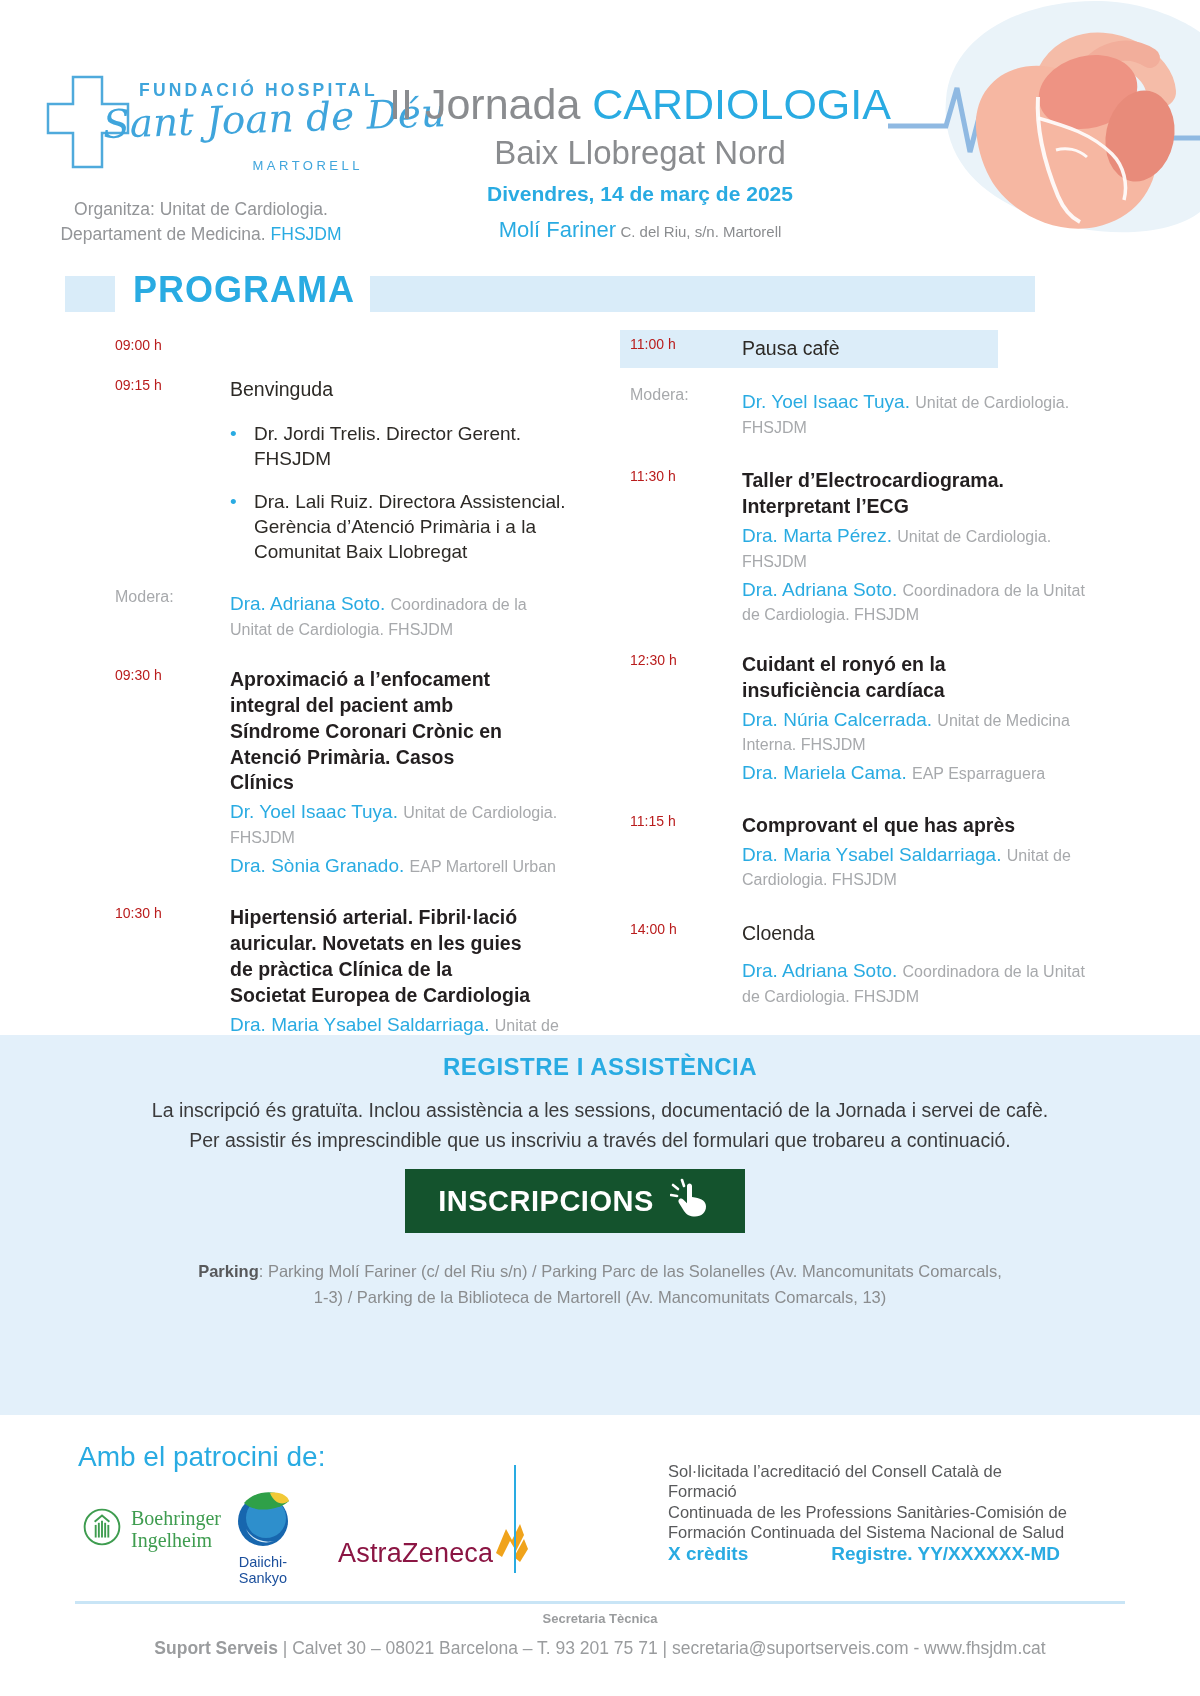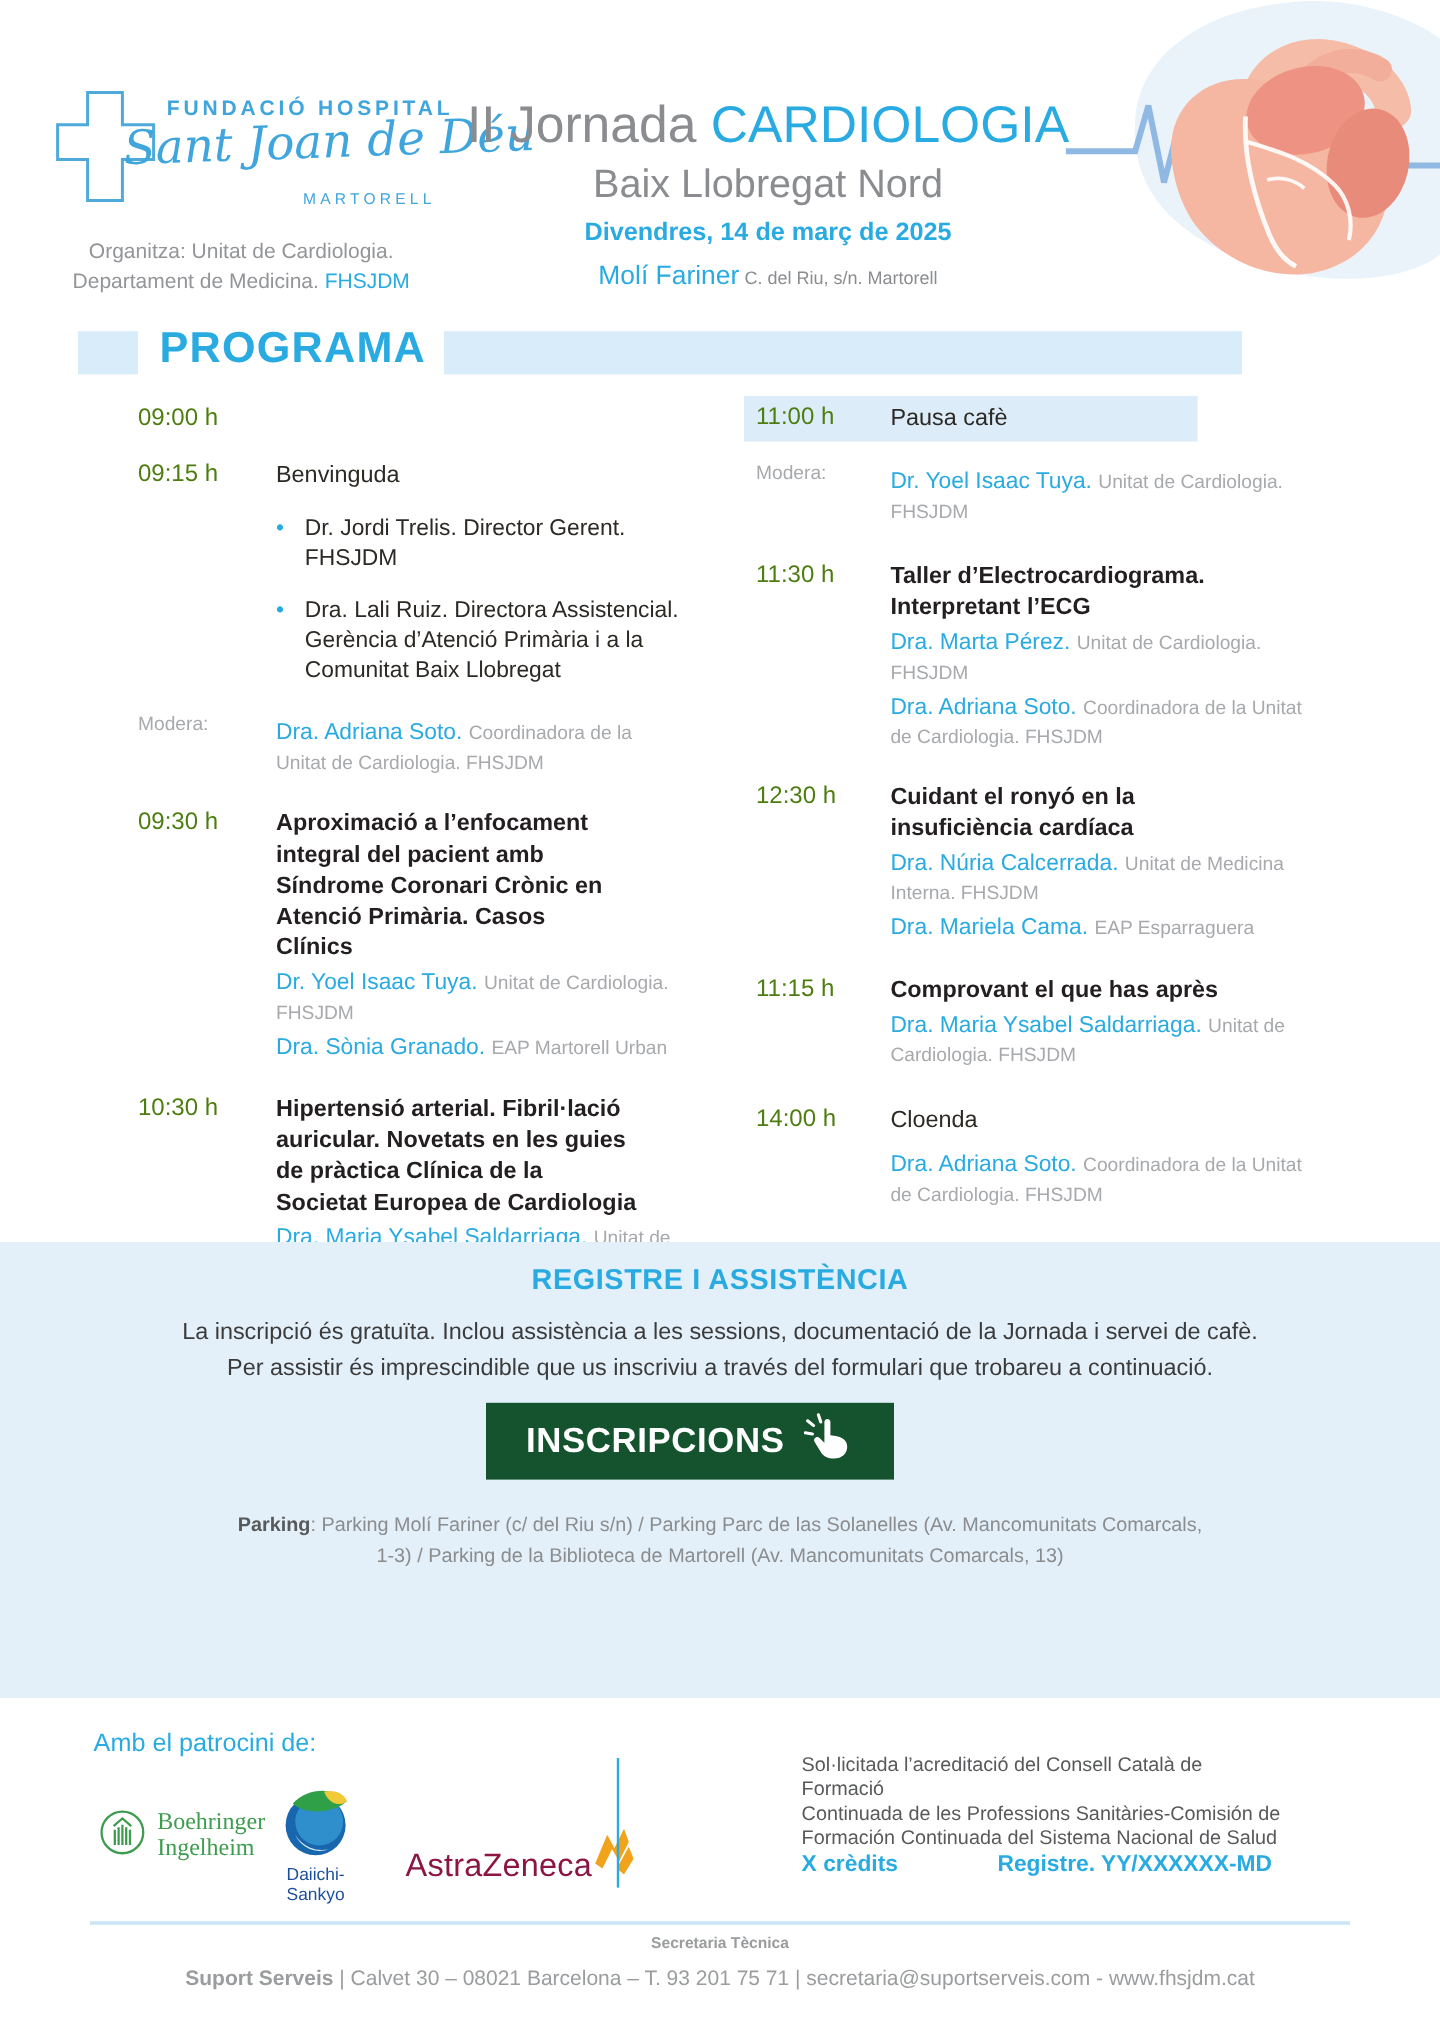--- a/index.html
+++ b/index.html
@@ -34,21 +34,21 @@
   .bar-left{left:65px;width:50px;}
   .bar-right{left:370px;width:665px;}
   .programa{position:absolute;left:133px;top:269px;font-size:36px;font-weight:700;
             color:#29ABE2;letter-spacing:1px;}
 
   
   .col{position:absolute;}
   .col-left{left:115px;top:337px;width:455px;}
   .col-right{left:630px;top:330px;width:462px;}
   .prog-item{display:flex;}
-  .time{flex:0 0 115px;font-size:20px;color:#4d7c0f;}
+  .time{flex:0 0 115px;font-size:14px;color:#b91c1c;}
   .col-right .time{flex:0 0 112px;}
   .content{flex:1;min-width:0;}
   .ptitle{font-size:19.5px;line-height:1.33;color:#2D2A26;white-space:pre-line;}
   .ptitle.bold{font-weight:700;color:#231F20;}
   .speaker{margin:4px 0 3px;font-size:19px;line-height:1.3;}
   .speaker .name{color:#29ABE2;}
   .speaker .desc{color:#A7A9AC;font-size:16px;}
   .mlabel{font-size:16px;color:#A7A9AC;}
   .band{background:#DCEDF9;width:378px;box-sizing:border-box;padding:6px 0 6px 10px;margin-left:-10px;}
   .bullets{margin-top:10px;}
@@ -65,22 +65,22 @@
   .reg-intro{margin-top:14px;font-size:19.5px;color:#3B3B3C;line-height:1.55;white-space:pre-line;}
   .cta{width:340px;height:64px;margin:14px 0 0 405px;background:#14532d;color:#fff;
        display:flex;align-items:center;justify-content:center;gap:16px;
        font-size:29px;font-weight:700;letter-spacing:.5px;cursor:pointer;}
   .parking{margin:26px auto 0;width:900px;font-size:16.5px;color:#8A8C8E;
            line-height:1.55;white-space:pre-line;}
   .parking b{color:#58595B;white-space:normal;}
 
   
   .sponsors{position:absolute;left:0;top:1415px;width:1200px;height:186px;}
-  .sponsors-heading{position:absolute;left:78px;top:26px;font-size:21px;color:#29ABE2;}
-  .bi-logo{position:absolute;left:82px;top:92px;display:flex;gap:9px;}
+  .sponsors-heading{position:absolute;left:78px;top:26px;font-size:28px;color:#29ABE2;}
+  .bi-logo{position:absolute;left:82px;top:92px;display:flex;align-items:center;gap:9px;}
   .bi-text{font-family:"Liberation Serif",serif;color:#3E9C4F;font-size:20px;line-height:1.12;}
   .ds-logo{position:absolute;left:228px;top:70px;width:70px;text-align:center;}
   .ds-text{font-size:14.5px;color:#1B4F9C;margin-top:1px;}
   .az-logo{position:absolute;left:338px;top:106px;display:flex;align-items:flex-end;}
   .az-text{font-size:27px;color:#8B1543;letter-spacing:.2px;}
   .divider{position:absolute;left:514px;top:50px;width:2px;height:108px;background:#29ABE2;}
   .accreditation{position:absolute;left:668px;top:46px;width:400px;font-size:16.5px;
                  line-height:1.24;color:#58595B;white-space:pre-line;}
   .credits-row{position:absolute;left:668px;top:128px;width:392px;display:flex;
                justify-content:space-between;font-size:19px;font-weight:700;color:#29ABE2;}

